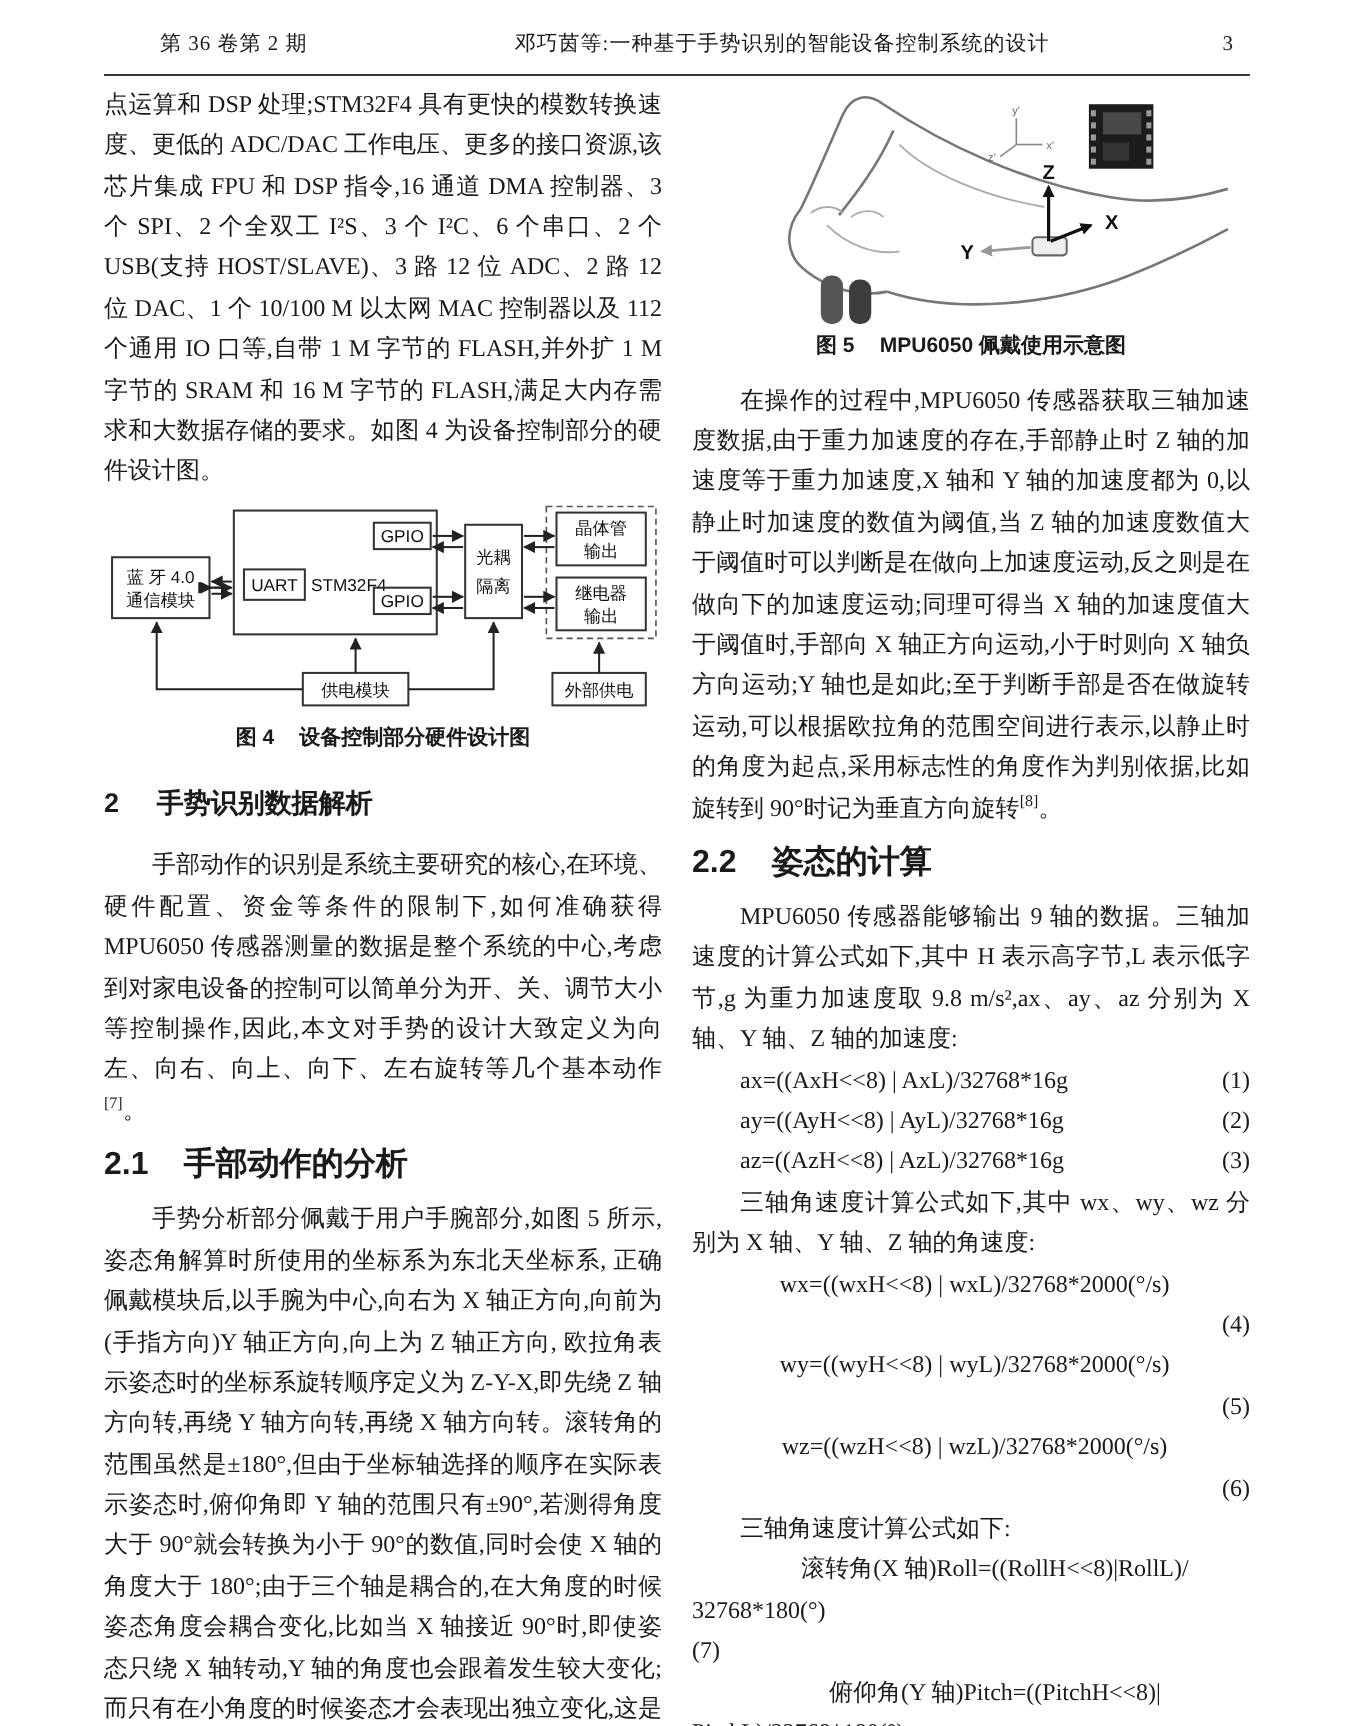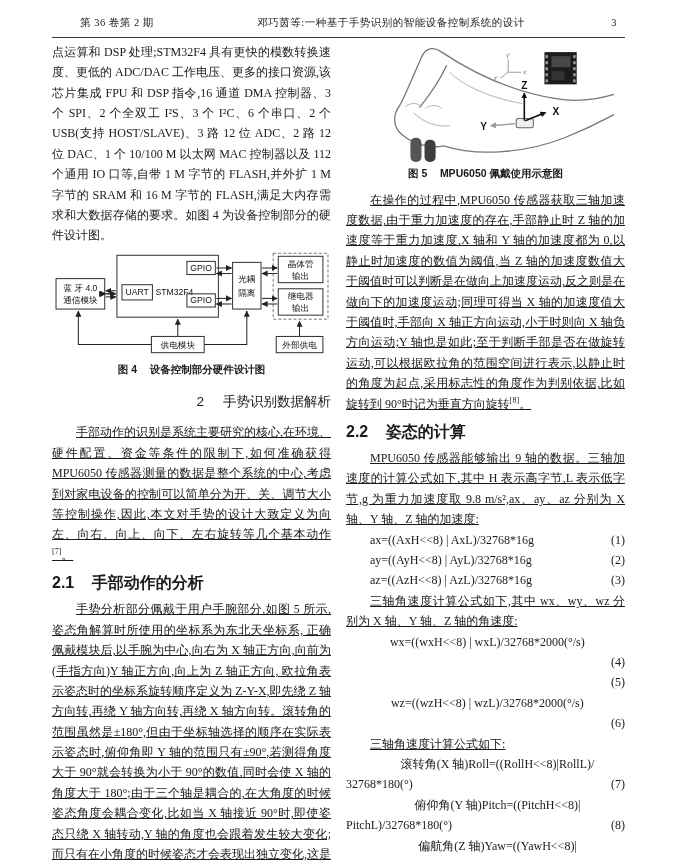--- a/index.html
+++ b/index.html
@@ -22,27 +22,27 @@
     font-size:10.5px;letter-spacing:.5px;
     padding:2px 6px 5px 28px;
     border-bottom:1.2px solid #3a3a3a;
   }
   .hdr .mid{flex:1;text-align:center;padding-left:17px;}
   .hdr .pageno{padding-right:2px;}
   
   .cols{display:flex;gap:15px;margin-top:4px;}
   .col{flex:1;min-width:0;text-align:justify;}
   p{margin:0;}
-  .indent{text-indent:2em;text-decoration:underline;}
+  .indent{text-indent:2em;}
   sup{font-size:8px;line-height:0;}
   
   .h1{
     font-family:"Liberation Sans","DejaVu Sans",sans-serif;
-    font-weight:normal;font-size:13.5px;
-    margin:13px 0 9px 0;text-align:right;text-indent:0;
+    font-weight:bold;font-size:13.5px;
+    margin:13px 0 9px 0;text-align:left;text-indent:0;
   }
   .h1 .num{margin-right:1.4em;}
   .h2{
     font-family:"Liberation Sans","DejaVu Sans",sans-serif;
     font-weight:bold;font-size:16px;
     margin:4px 0 3px 0;text-align:left;text-indent:0;
   }
   .h2 .num{margin-right:1.1em;}
   
   .fig{margin:6px 0 4px 0;}
@@ -57,21 +57,21 @@
   .boxlbl{font-size:8.5px;fill:#111;}
   .axislbl{font-size:10px;font-weight:bold;fill:#111;}
   .minilbl{font-size:5.5px;fill:#666;}
   
   .formula{display:flex;justify-content:space-between;text-align:left;}
   .formula.ind{padding-left:2em;}
   .formula .ftxt{white-space:nowrap;}
   .fnumline{text-align:right;}
   .fline1{text-indent:2em;text-align:center;white-space:nowrap;overflow:hidden;}
   .fline1.small-ind{text-indent:.3em;}
-  .fline2{display:flex;justify-content:space-between;text-align:left;}
+  .fline2{display:flex;justify-content:space-between;text-align:left;flex-direction:column;}
 </style>
 </head>
 <body>
 
 <div class="page">
 
   <div class="hdr">
     <span>第 36 卷第 2 期</span>
     <span class="mid">邓巧茵等:一种基于手势识别的智能设备控制系统的设计</span>
     <span class="pageno">3</span>
@@ -257,20 +257,21 @@
         <span>(3)</span>
       </div>
 
       <p class="indent">三轴角速度计算公式如下,其中 wx、wy、wz 分别为 X 轴、Y 轴、Z 轴的角速度:</p>
 
       <div>
         <div class="fline1 small-ind">wx=((wxH&lt;&lt;8) | wxL)/32768*2000(°/s)</div>
         <div class="fnumline">(4)</div>
       </div>
       <div>
+        <div class="fline1 small-ind">wy=((wyH&lt;&lt;8) | wyL)/32768*2000(°/s)</div>
         <div class="fnumline">(5)</div>
       </div>
       <div>
         <div class="fline1 small-ind">wz=((wzH&lt;&lt;8) | wzL)/32768*2000(°/s)</div>
         <div class="fnumline">(6)</div>
       </div>
 
       <p class="indent">三轴角速度计算公式如下:</p>
 
       <div>

